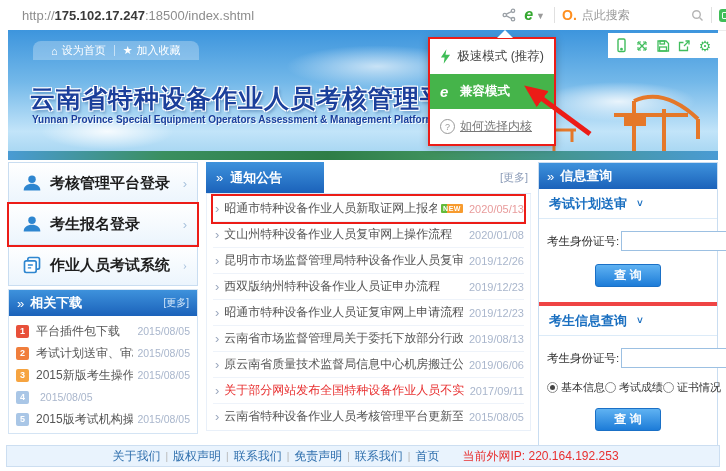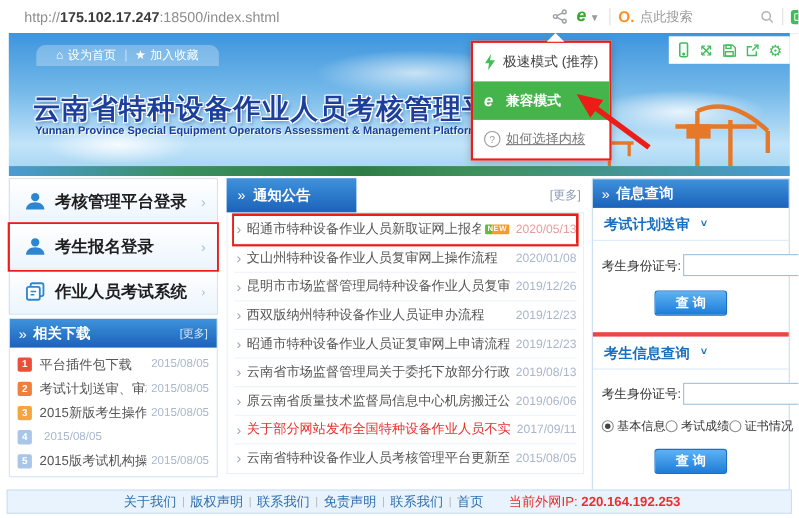--- a/index.html
+++ b/index.html
@@ -119,21 +119,21 @@
   .radio.checked::after{content:"";position:absolute;left:2px;top:2px;width:5px;height:5px;background:#444;border-radius:50%;}
 
   
   .footer{position:absolute;left:6px;top:445px;width:714px;height:22px;background:#e9f3fd;border:1px solid #ccdef1;box-sizing:border-box;
     display:flex;align-items:center;justify-content:center;font-size:12px;white-space:nowrap;}
   .f-item{display:inline-flex;align-items:center;}
   .f-link{color:#2f6fad;margin:0 5px;cursor:pointer;}
   .f-sep{color:#b5b5b5;font-size:10px;}
   .f-item:last-child .f-sep{display:none;}
   .f-ip{color:#e83030;margin-left:18px;}
-  .f-ip b{font-weight:700;}
+  .f-ip b{font-weight:400;}
   svg{display:block;}
 </style>
 </head>
 <body>
 
 <div class="stage">
 
   <div class="browser-bar">
     <div class="url"><span>http://</span><span class="host">175.102.17.247</span><span>:18500/index.shtml</span></div>
     <div class="bar-right">

